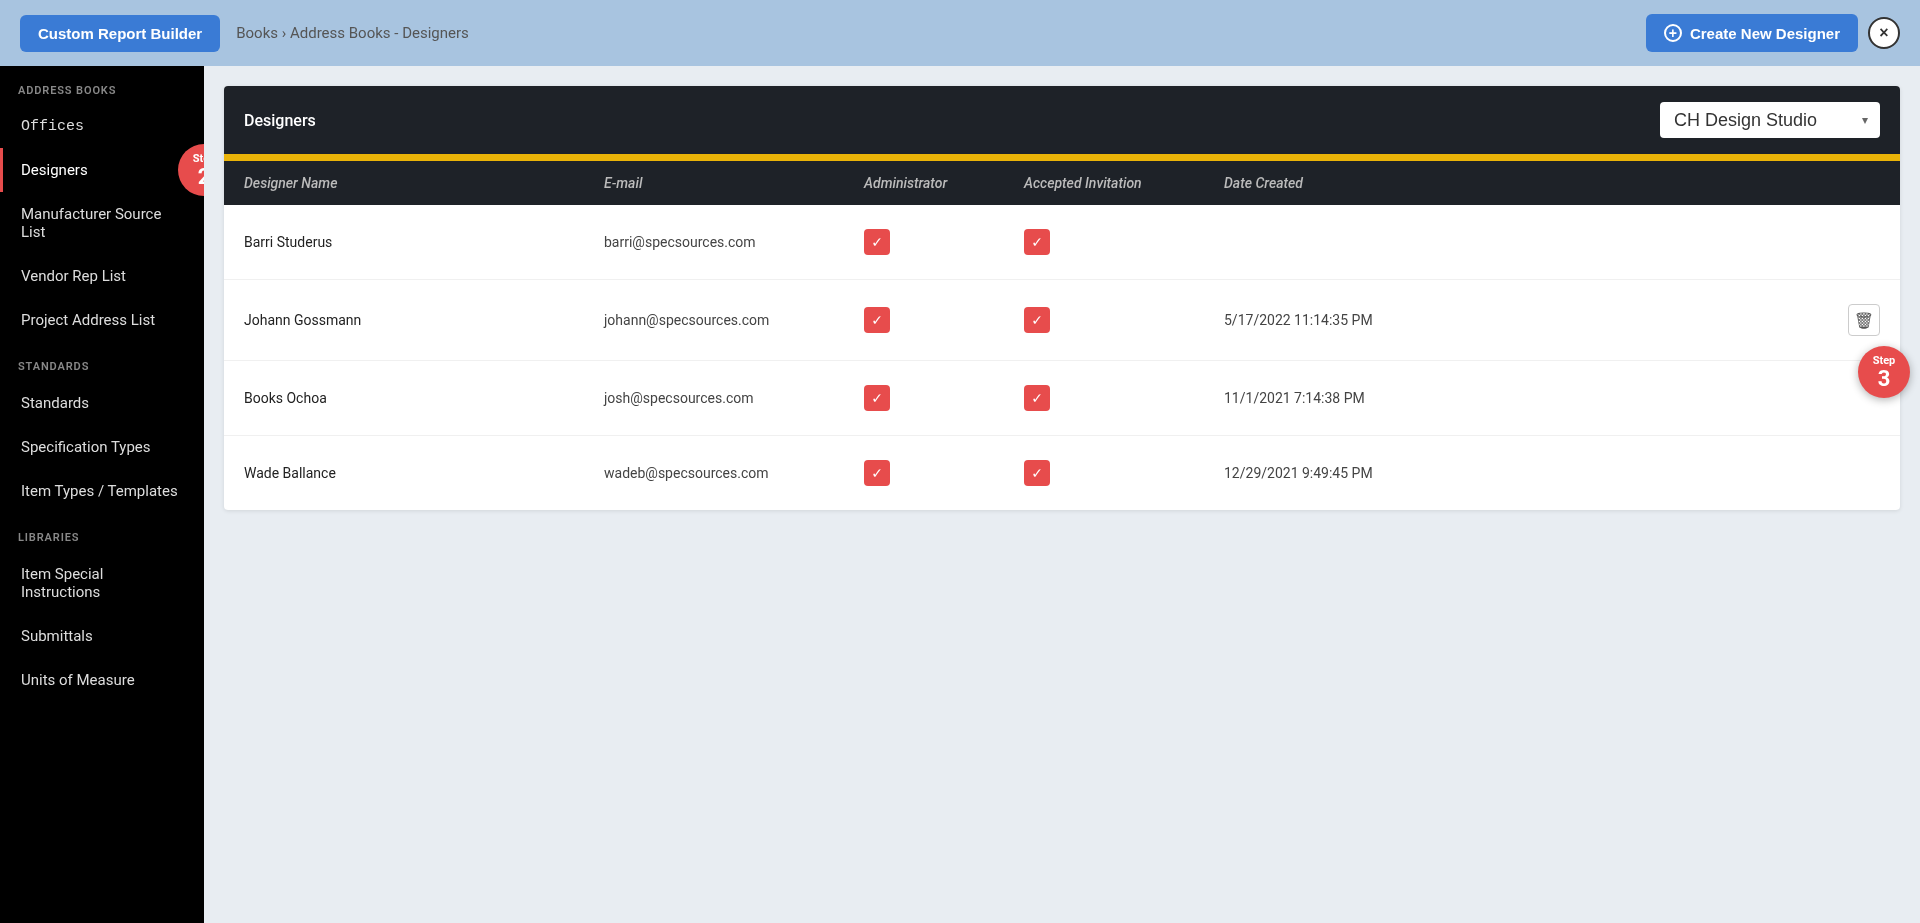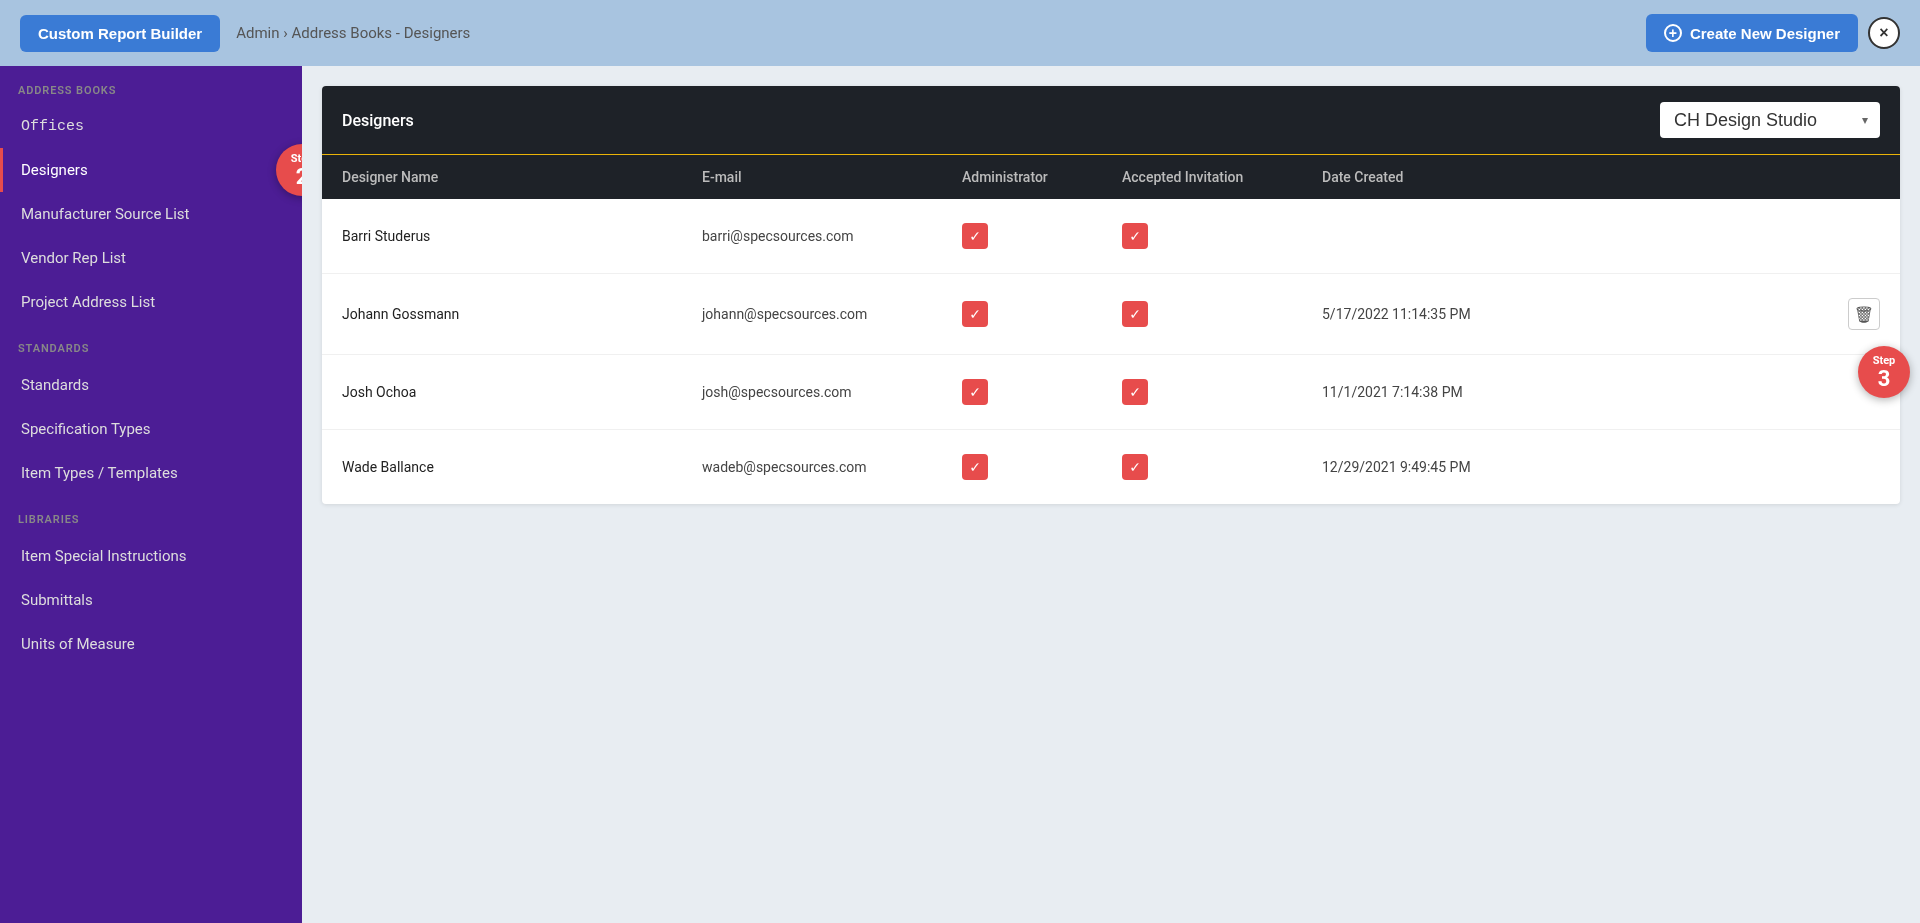--- a/index.html
+++ b/index.html
@@ -61,22 +61,22 @@
       display: flex; align-items: center; justify-content: center;
       font-size: 16px; font-weight: bold; color: #333;
     }
     .top-bar-right { display: flex; align-items: center; gap: 10px; }
 
     
     .main-layout { display: flex; flex: 1; overflow: hidden; }
 
     
     .sidebar {
-      width: 302px;
-      background: #4c1d95;
+      width: 204px;
+      background: #000000;
       color: white;
       flex-shrink: 0;
       overflow-y: auto;
     }
     .sidebar-section-label {
       font-size: 11px;
       color: #888;
       text-transform: uppercase;
       letter-spacing: 0.08em;
       padding: 18px 18px 8px 18px;
@@ -166,21 +166,22 @@
       pointer-events: none;
       font-size: 12px;
     }
 
     
     .col-headers {
       background: #1e2228;
       display: flex;
       align-items: center;
       padding: 14px 20px;
-      border-top: 1px solid #eab308;
+      border-top: 7px solid #eab308;
+      font-style: italic;
     }
     .col-name { flex: 0 0 360px; font-size: 14px; color: #bbb; font-weight: 500; }
     .col-email { flex: 0 0 260px; font-size: 14px; color: #bbb; font-weight: 500; }
     .col-admin { flex: 0 0 160px; font-size: 14px; color: #bbb; font-weight: 500; }
     .col-invitation { flex: 0 0 200px; font-size: 14px; color: #bbb; font-weight: 500; }
     .col-date { flex: 1; font-size: 14px; color: #bbb; font-weight: 500; }
 
     
     .data-row {
       display: flex;
@@ -219,21 +220,21 @@
       font-size: 16px;
     }
   </style>
 </head>
 <body>
 
 <div class="top-bar">
   <div class="top-bar-left">
     <button class="custom-report-btn">Custom Report Builder</button>
     <span class="breadcrumb">
-      <span>Admin</span>
+      <span>Books</span>
       <span> › </span>
       <span>Address Books - Designers</span>
     </span>
   </div>
   <div class="top-bar-right">
     <button class="create-new-btn">
       <span class="plus-circle">+</span>
       <span>Create New Designer</span>
     </button>
     <button class="close-btn">×</button>
@@ -326,21 +327,21 @@
     </div>
     <div class="cell-invitation">
       <div class="check-icon">✓</div>
     </div>
     <div class="cell-date">5/17/2022 11:14:35 PM</div>
     <div class="cell-action">
       <button class="delete-btn">🗑</button>
     </div>
   </div>
           <div class="data-row">
-    <div class="cell-name">Josh Ochoa</div>
+    <div class="cell-name">Books Ochoa</div>
     <div class="cell-email">josh@specsources.com</div>
     <div class="cell-admin">
       <div class="check-icon">✓</div>
     </div>
     <div class="cell-invitation">
       <div class="check-icon">✓</div>
     </div>
     <div class="cell-date">11/1/2021 7:14:38 PM</div>
     <div class="cell-action">
       

